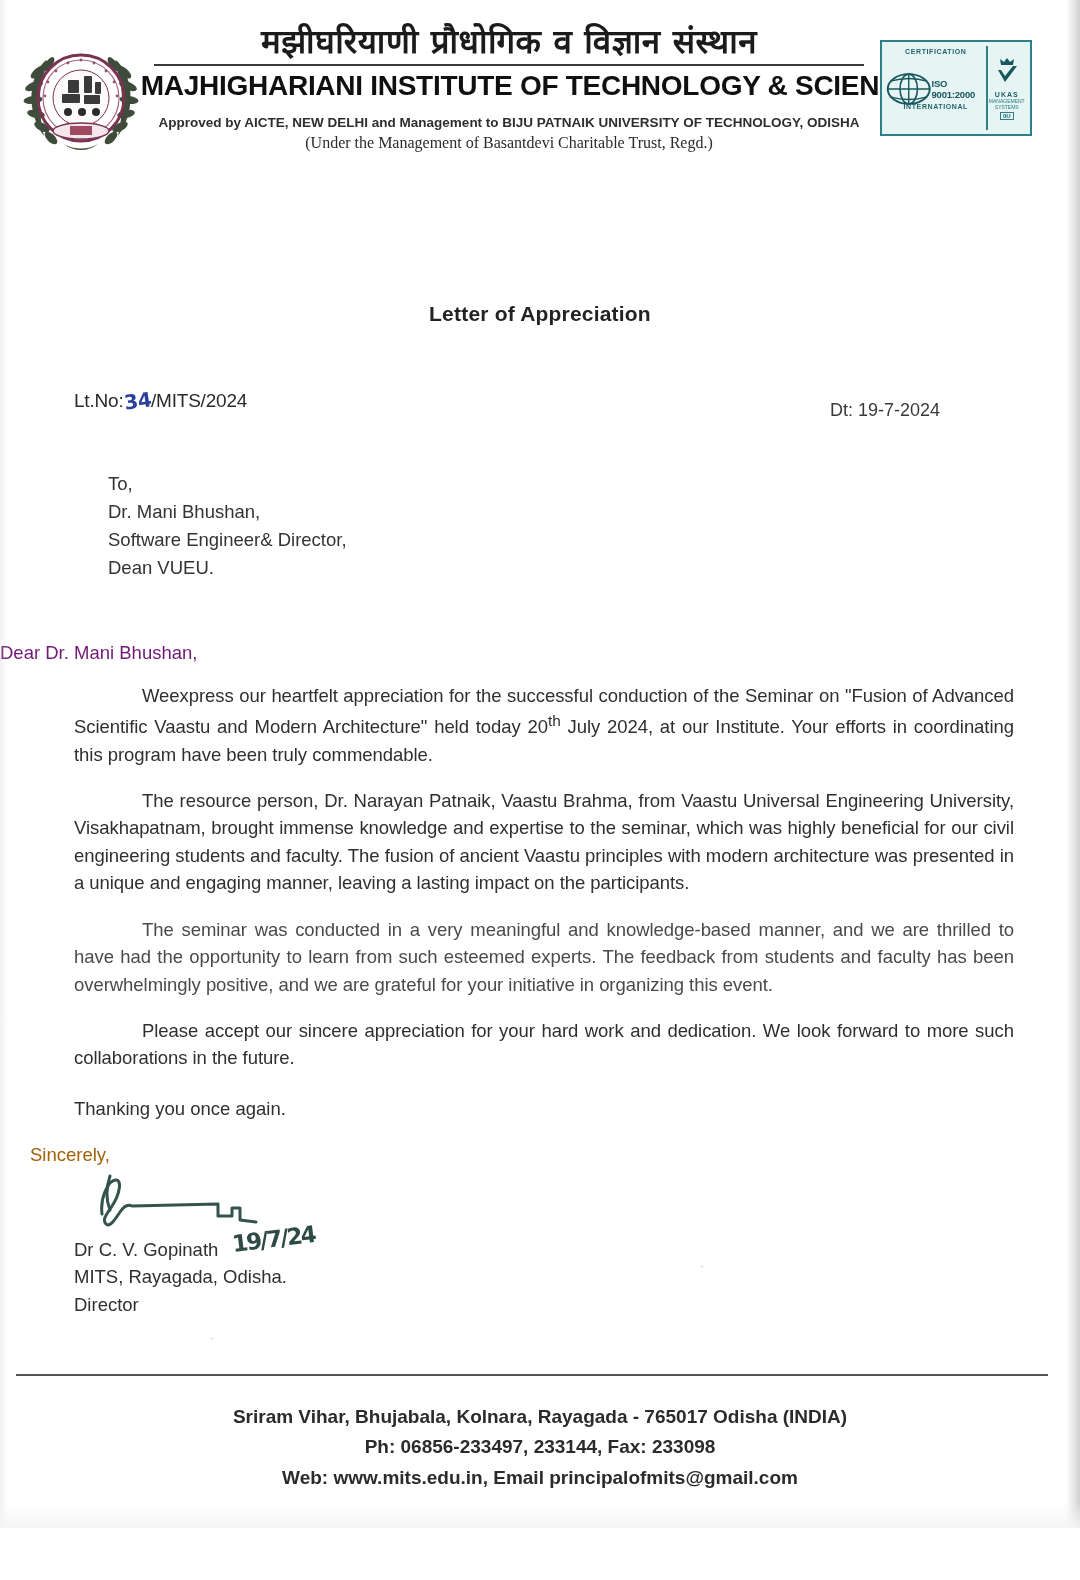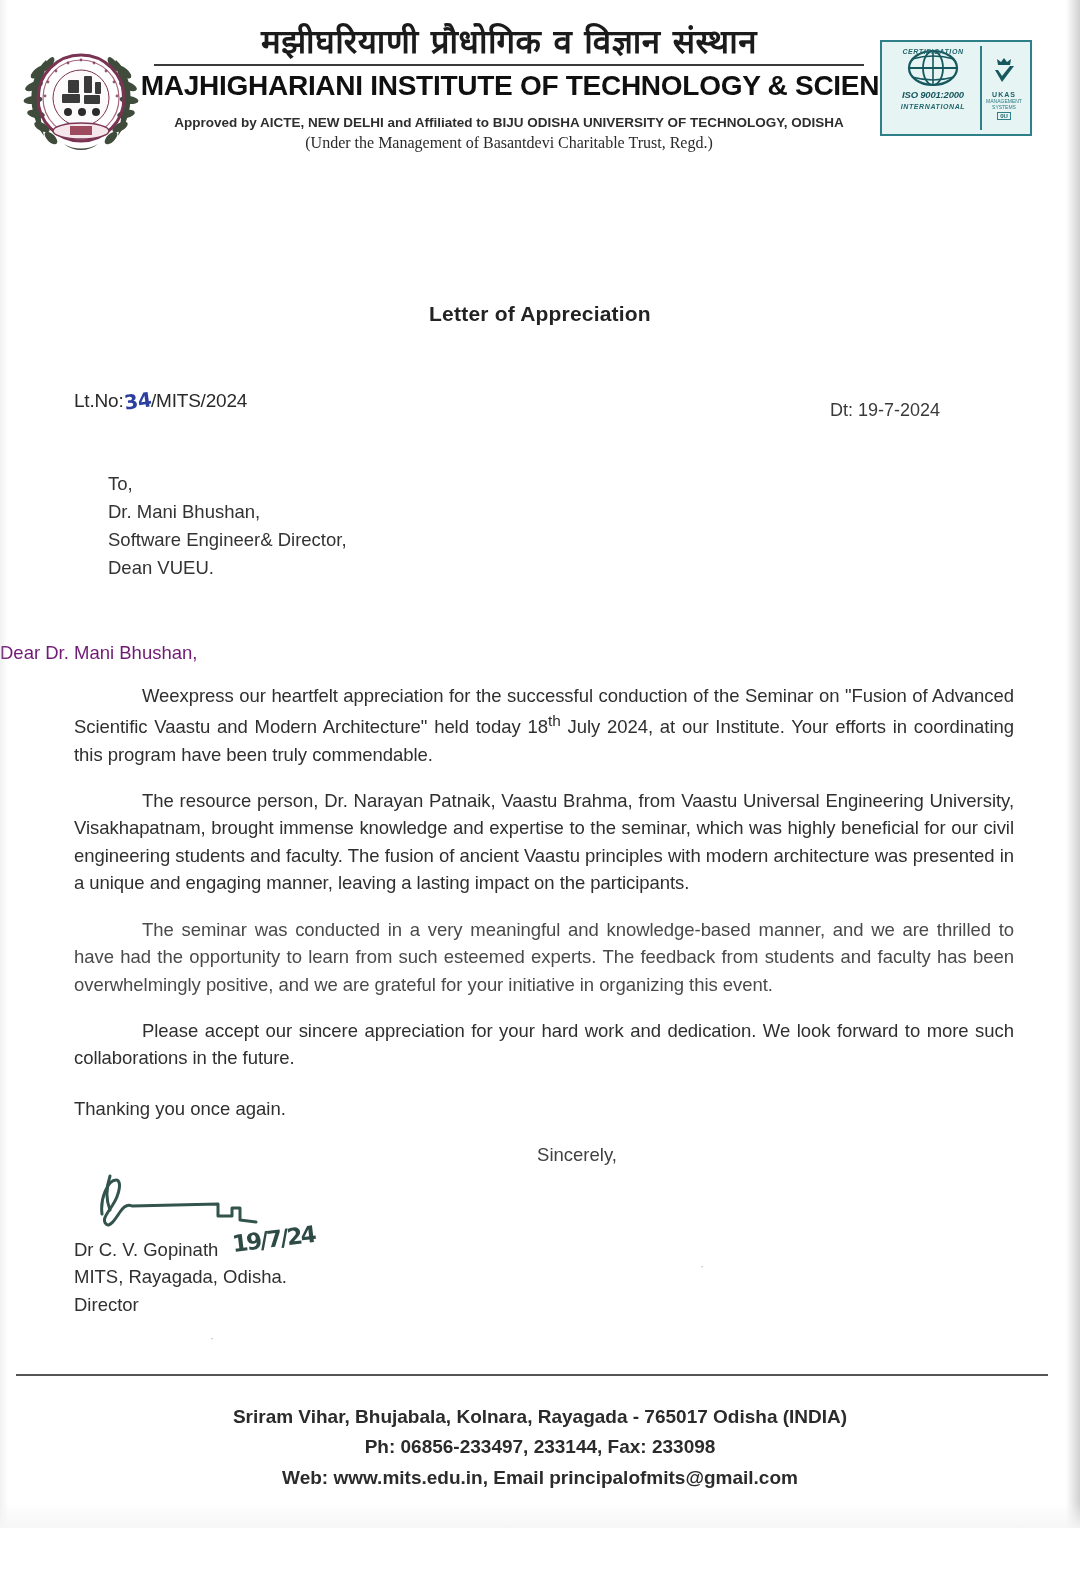--- a/index.html
+++ b/index.html
@@ -108,23 +108,23 @@
     background: #e6f4f4;
     display: flex;
     align-items: stretch;
     box-sizing: border-box;
     padding: 4px;
   }
   .iso-left {
     position: relative;
     flex: 1 1 auto;
     display: flex;
-    flex-direction: column;
+    flex-direction: row;
     align-items: center;
-    font-style: italic;
+    justify-content: center;
   }
   .iso-circ-text {
     position: absolute;
     top: 2px;
     left: 0; right: 0;
     text-align: center;
     font-size: 7px;
     letter-spacing: 0.6px;
     color: #20666d;
     font-weight: 700;
@@ -235,24 +235,23 @@
   }
   .para.faded { color: #4a4a4a; }
   .closing {
     margin-top: 26px;
     padding-left: 74px;
     font-size: 18.5px;
     color: #303030;
   }
   .sincerely {
     margin-top: 24px;
-    padding-left: 74px;
-    font-size: 18.5px;
-    color: #404040;
-    text-align: center;
+    padding-left: 30px;
+    font-size: 18.5px;
+    color: #a16207;
   }
   .sign-area {
     position: relative;
     height: 70px;
     padding-left: 74px;
   }
   .signature-svg {
     position: absolute;
     left: 86px;
     top: 4px;
@@ -368,21 +367,21 @@
 
         <ellipse cx="65" cy="99" rx="28" ry="8" fill="#f5e6ec" stroke="#7a3352" stroke-width="1.4"></ellipse>
         <rect x="54" y="94" width="22" height="9" fill="#8e2f46" opacity="0.85"></rect>
       </svg>
     </div>
 
     <div class="head-text">
       <div class="hindi-name">मझीघरियाणी प्रौधोगिक व विज्ञान संस्थान</div>
       <div class="rule-under-hindi"></div>
       <div class="english-name">MAJHIGHARIANI INSTITUTE OF TECHNOLOGY &amp; SCIENCE</div>
-      <div class="approved-line">Approved by AICTE, NEW DELHI and Affiliated to BIJU ODISHA UNIVERSITY OF TECHNOLOGY, ODISHA</div>
+      <div class="approved-line">Approved by AICTE, NEW DELHI and Management to BIJU PATNAIK UNIVERSITY OF TECHNOLOGY, ODISHA</div>
       <div class="trust-line">(Under the Management of Basantdevi Charitable Trust, Regd.)</div>
     </div>
 
     <div class="iso-badge">
       <div class="iso-left">
         <div class="iso-circ-text">CERTIFICATION</div>
         <svg class="iso-globe" width="52" height="40" viewBox="0 0 52 40">
           <ellipse cx="26" cy="20" rx="24" ry="17" fill="none" stroke="#17585f" stroke-width="2.2"></ellipse>
           <ellipse cx="26" cy="20" rx="10" ry="17" fill="none" stroke="#17585f" stroke-width="1.8"></ellipse>
           <line x1="2" y1="20" x2="50" y2="20" stroke="#17585f" stroke-width="1.8"></line>
@@ -414,21 +413,21 @@
 
   <div class="addr-block">
     <div>To,</div>
     <div>Dr. Mani Bhushan,</div>
     <div>Software Engineer&amp; Director,</div>
     <div>Dean VUEU.</div>
   </div>
 
   <div class="salutation">Dear Dr. Mani Bhushan,</div>
 
-  <p class="para"><span>Weexpress our heartfelt appreciation for the successful conduction of the Seminar on "Fusion of Advanced Scientific Vaastu and Modern Architecture" held today 18</span><sup>th</sup><span> July 2024,  at our Institute. Your efforts in coordinating this program have been truly commendable.</span></p>
+  <p class="para"><span>Weexpress our heartfelt appreciation for the successful conduction of the Seminar on "Fusion of Advanced Scientific Vaastu and Modern Architecture" held today 20</span><sup>th</sup><span> July 2024,  at our Institute. Your efforts in coordinating this program have been truly commendable.</span></p>
 
   <p class="para">The resource person, Dr. Narayan Patnaik, Vaastu Brahma, from Vaastu Universal Engineering University, Visakhapatnam, brought immense knowledge and expertise to the seminar, which was highly beneficial for our civil engineering students and faculty. The fusion of ancient Vaastu principles with modern architecture was presented in a unique and engaging manner, leaving a lasting impact on the participants.</p>
 
   <p class="para faded">The seminar was conducted in a very meaningful and knowledge-based manner, and we are thrilled to have had the opportunity to learn from such esteemed experts. The feedback from students and faculty has been overwhelmingly positive, and we are grateful for your initiative in organizing this event.</p>
 
   <p class="para">Please accept our sincere appreciation for your hard work and dedication. We look forward to more such collaborations in the future.</p>
 
   <div class="closing">Thanking  you once again.</div>
   <div class="sincerely">Sincerely,</div>
 

